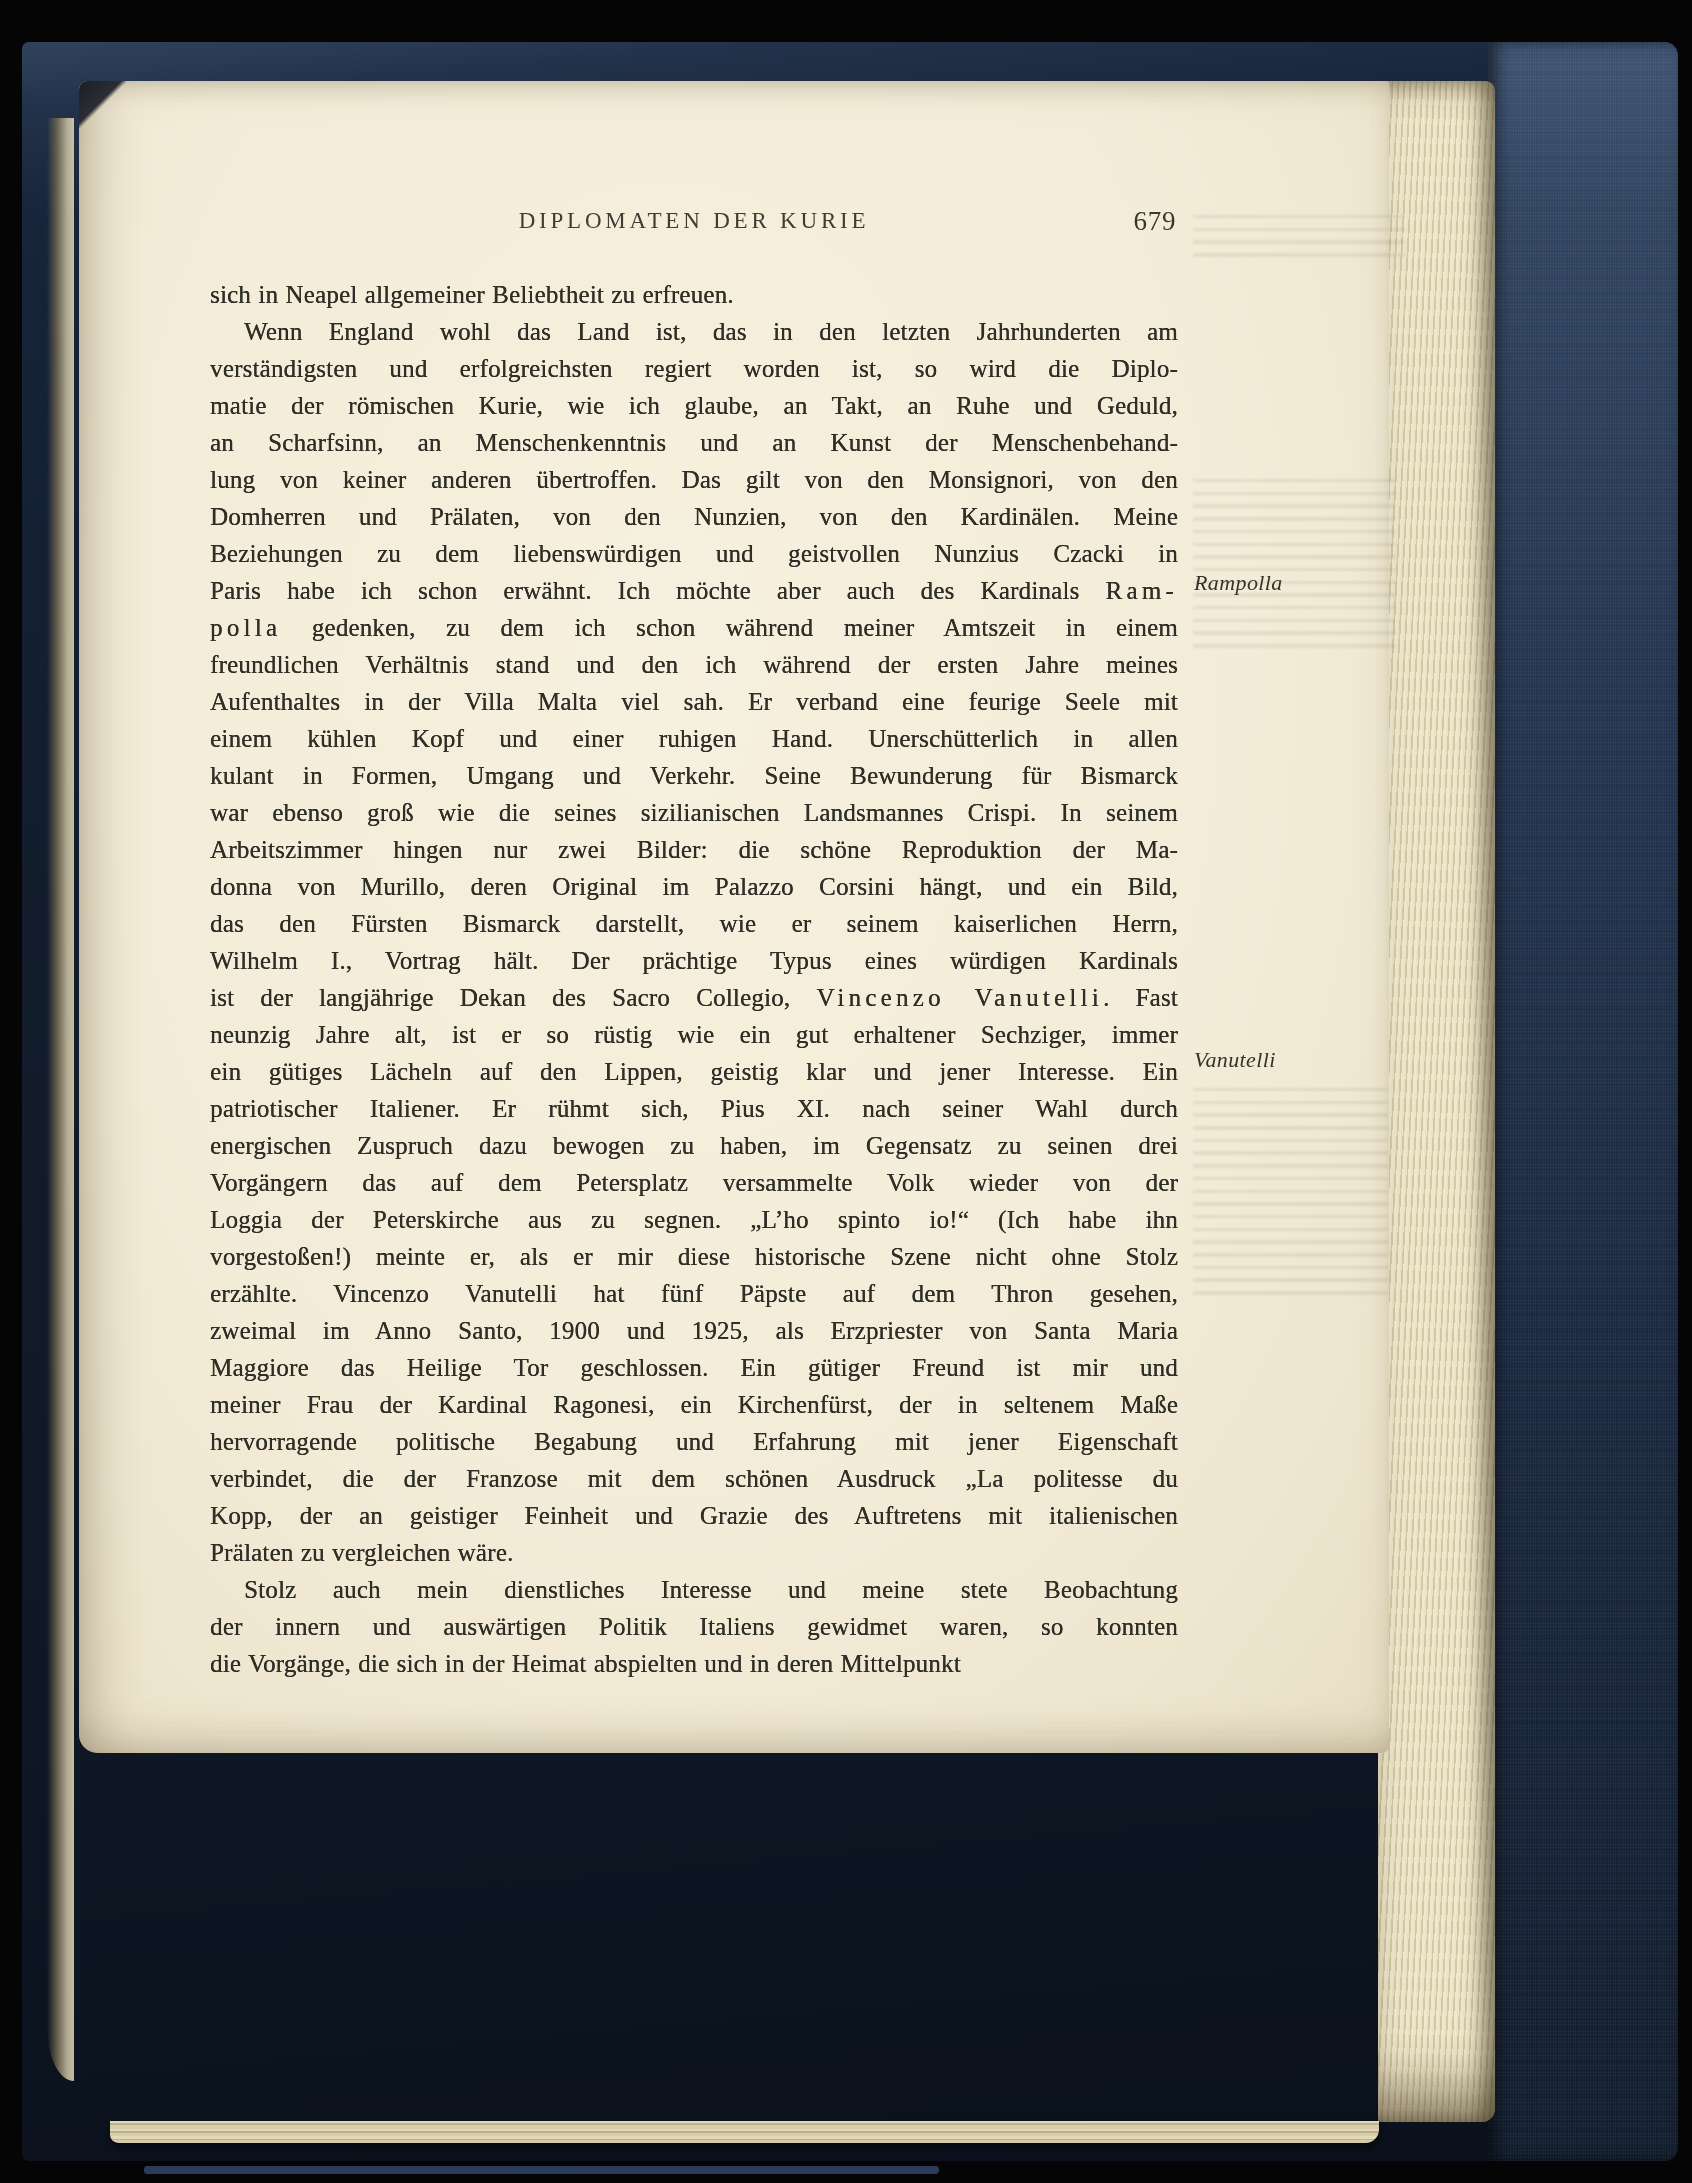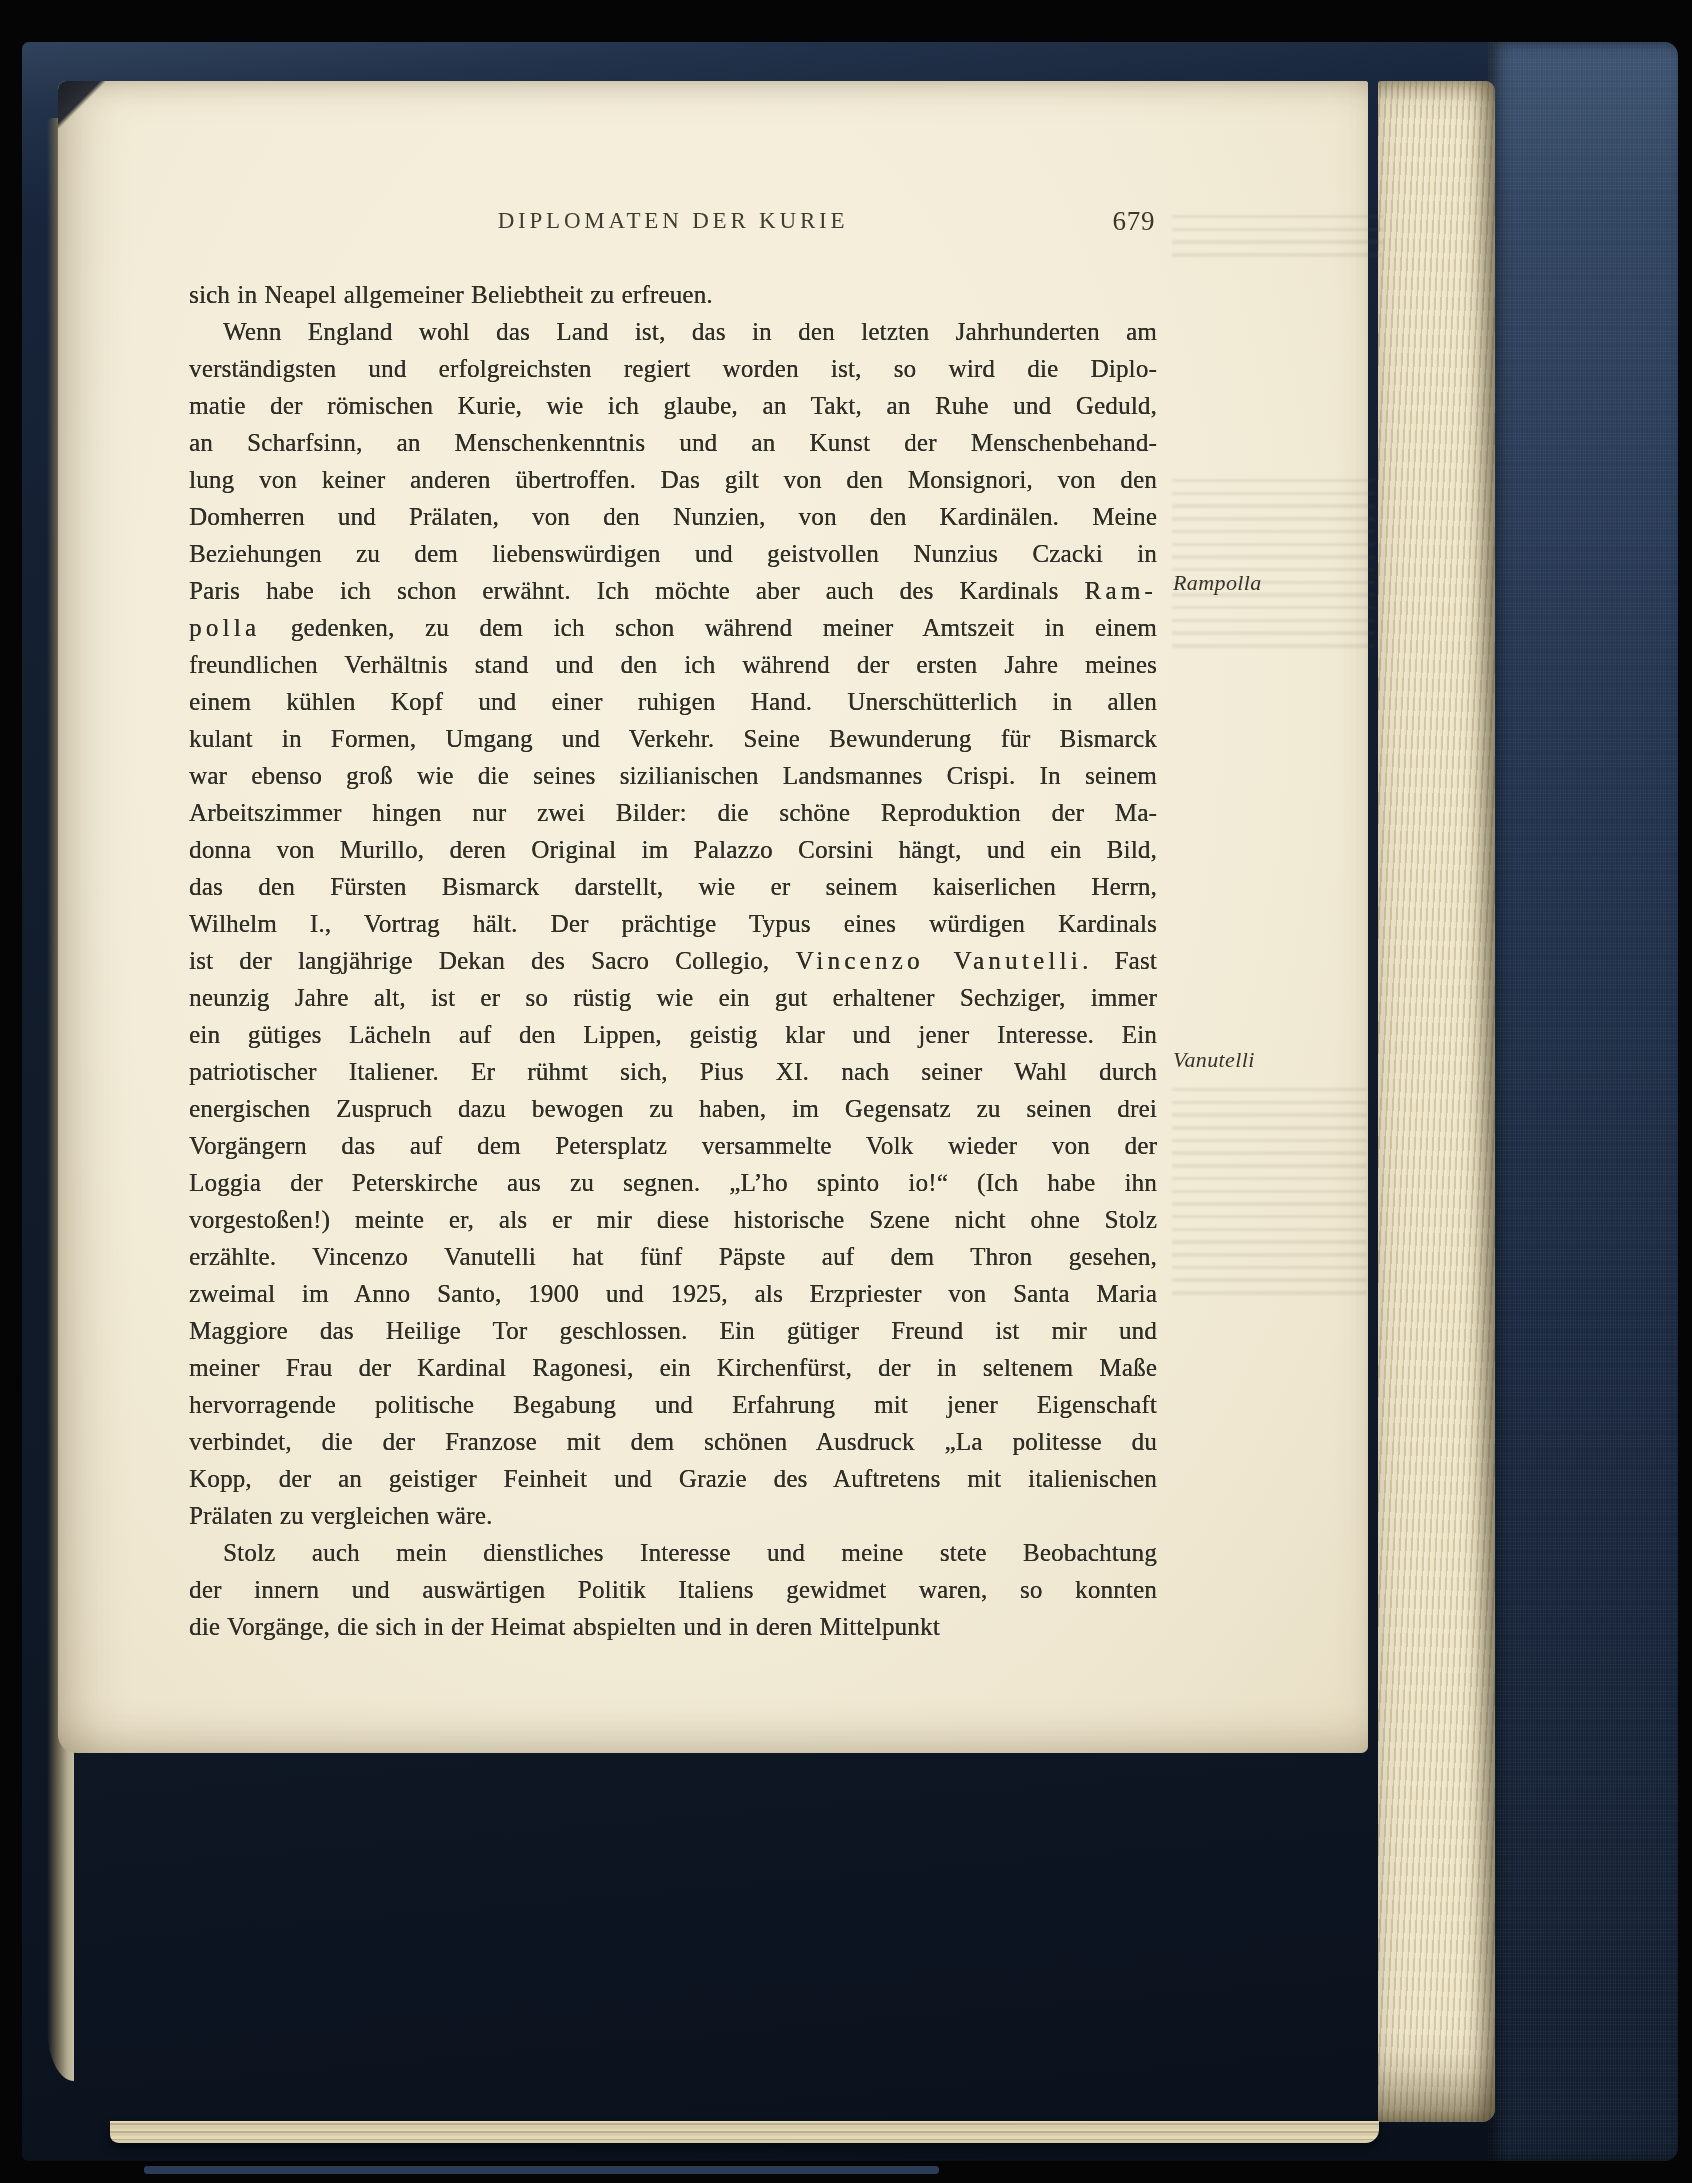--- a/index.html
+++ b/index.html
@@ -35,21 +35,21 @@
   }
   
   .left-edge{
     position:absolute;left:47px;top:118px;width:27px;height:1963px;
     background:linear-gradient(90deg,rgba(20,18,12,0) 0%,#6d6550 35%,#cfc5a4 75%,#e4dbbb 100%);
     border-radius:13.5px 0 0 68px / 13.5px 0 0 135px;
     opacity:.85;
   }
   
   .page{
-    position:absolute;left:58px;top:81px;width:1310px;height:1672px;
+    position:absolute;left:79px;top:81px;width:1310px;height:1672px;
     border-radius:8.5px 2.5px 6.8px 18.6px;
     background:radial-gradient(ellipse at 45% 35%,#f6f0de 0%,#f3ecd8 55%,#eee6cf 80%,#e7dec4 100%);
     box-shadow:
       inset 29px 0 59px -22px rgba(92,74,44,.38),
       inset -5.1px -25.4px 51px -25.4px rgba(100,82,50,.30),
       inset 0 15.2px 25.4px -15.2px rgba(80,64,36,.25);
   }
   .corner-fold{
     position:absolute;left:0;top:0;width:47px;height:47px;
     background:linear-gradient(135deg,rgba(13,19,29,.92) 0%,rgba(13,19,29,.85) 45%,transparent 52%);
@@ -125,20 +125,21 @@
         <div class="line indent"><span>Wenn England wohl das Land ist, das in den letzten Jahrhunderten am</span></div>
         <div class="line"><span>verständigsten und erfolgreichsten regiert worden ist, so wird die Diplo-</span></div>
         <div class="line"><span>matie der römischen Kurie, wie ich glaube, an Takt, an Ruhe und Geduld,</span></div>
         <div class="line"><span>an Scharfsinn, an Menschenkenntnis und an Kunst der Menschenbehand-</span></div>
         <div class="line"><span>lung von keiner anderen übertroffen. Das gilt von den Monsignori, von den</span></div>
         <div class="line"><span>Domherren und Prälaten, von den Nunzien, von den Kardinälen. Meine</span></div>
         <div class="line"><span>Beziehungen zu dem liebenswürdigen und geistvollen Nunzius Czacki in</span></div>
         <div class="line"><span>Paris habe ich schon erwähnt. Ich möchte aber auch des Kardinals </span><span class="sperr">Ram-</span></div>
         <div class="line"><span class="sperr">polla</span><span> gedenken, zu dem ich schon während meiner Amtszeit in einem</span></div>
         <div class="line"><span>freundlichen Verhältnis stand und den ich während der ersten Jahre meines</span></div>
+        <div class="line"><span>Aufenthaltes in der Villa Malta viel sah. Er verband eine feurige Seele mit</span></div>
         <div class="line"><span>einem kühlen Kopf und einer ruhigen Hand. Unerschütterlich in allen</span></div>
         <div class="line"><span>kulant in Formen, Umgang und Verkehr. Seine Bewunderung für Bismarck</span></div>
         <div class="line"><span>war ebenso groß wie die seines sizilianischen Landsmannes Crispi. In seinem</span></div>
         <div class="line"><span>Arbeitszimmer hingen nur zwei Bilder: die schöne Reproduktion der Ma-</span></div>
         <div class="line"><span>donna von Murillo, deren Original im Palazzo Corsini hängt, und ein Bild,</span></div>
         <div class="line"><span>das den Fürsten Bismarck darstellt, wie er seinem kaiserlichen Herrn,</span></div>
         <div class="line"><span>Wilhelm I., Vortrag hält. Der prächtige Typus eines würdigen Kardinals</span></div>
         <div class="line"><span>ist der langjährige Dekan des Sacro Collegio, </span><span class="sperr">Vincenzo Vanutelli</span><span>. Fast</span></div>
         <div class="line"><span>neunzig Jahre alt, ist er so rüstig wie ein gut erhaltener Sechziger, immer</span></div>
         <div class="line"><span>ein gütiges Lächeln auf den Lippen, geistig klar und jener Interesse. Ein</span></div>

